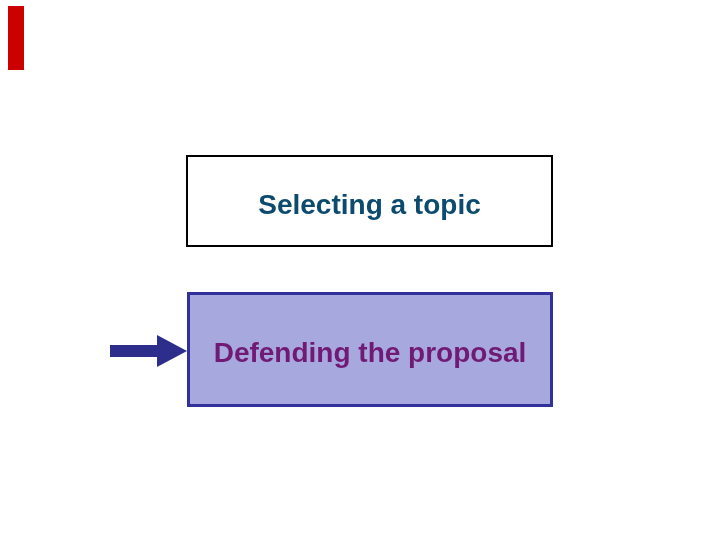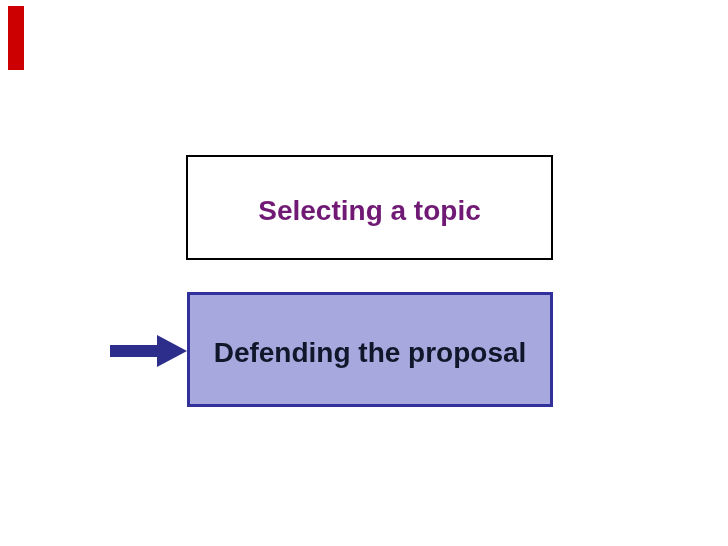--- a/index.html
+++ b/index.html
@@ -32,33 +32,33 @@
     padding-top: 8px;
     font-weight: bold;
     font-size: 28px;
     line-height: 1.1;
     text-align: center;
   }
   .step-box.default {
     left: 186px;
     top: 155px;
     width: 367px;
-    height: 105px;
+    height: 92px;
     background: #ffffff;
     border: 2px solid #000000;
-    color: #701a75;
+    color: #0c4a6e;
   }
   .step-box.highlighted {
     left: 187px;
     top: 292px;
     width: 366px;
     height: 115px;
     background: #A7A8DE;
     border: 3px solid #32319B;
-    color: #0f172a;
+    color: #701a75;
   }
   .arrow-wrap {
     position: absolute;
     left: 100px;
     top: 332px;
     width: 90px;
     height: 40px;
   }
 </style>
 </head>

